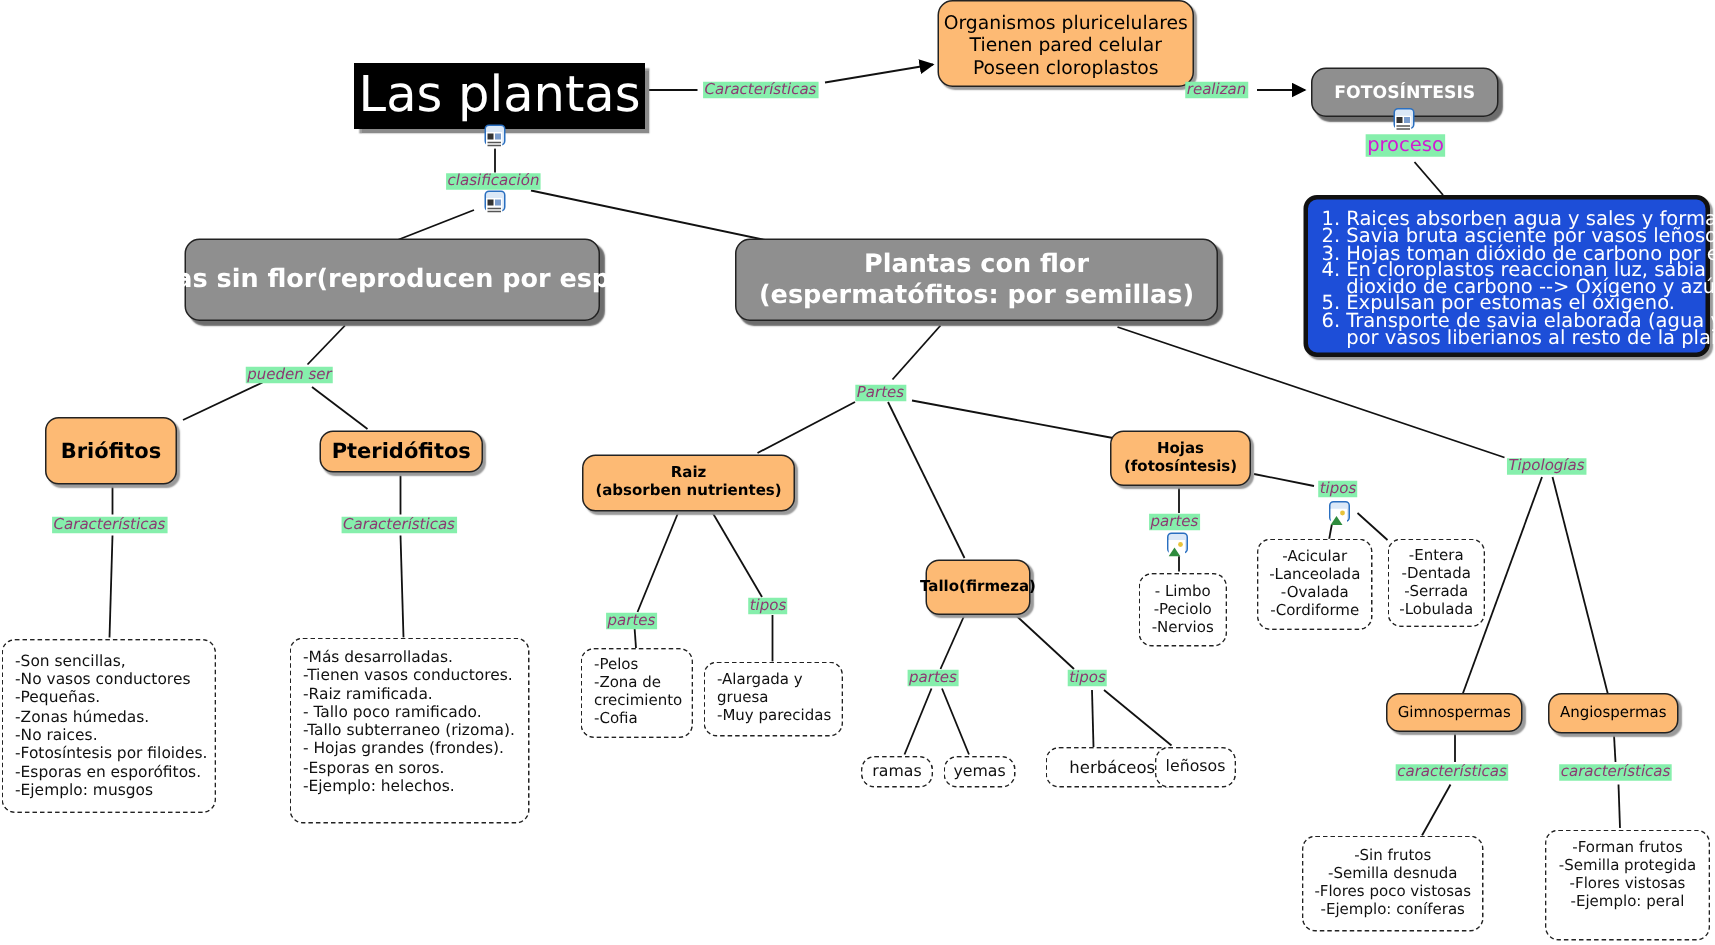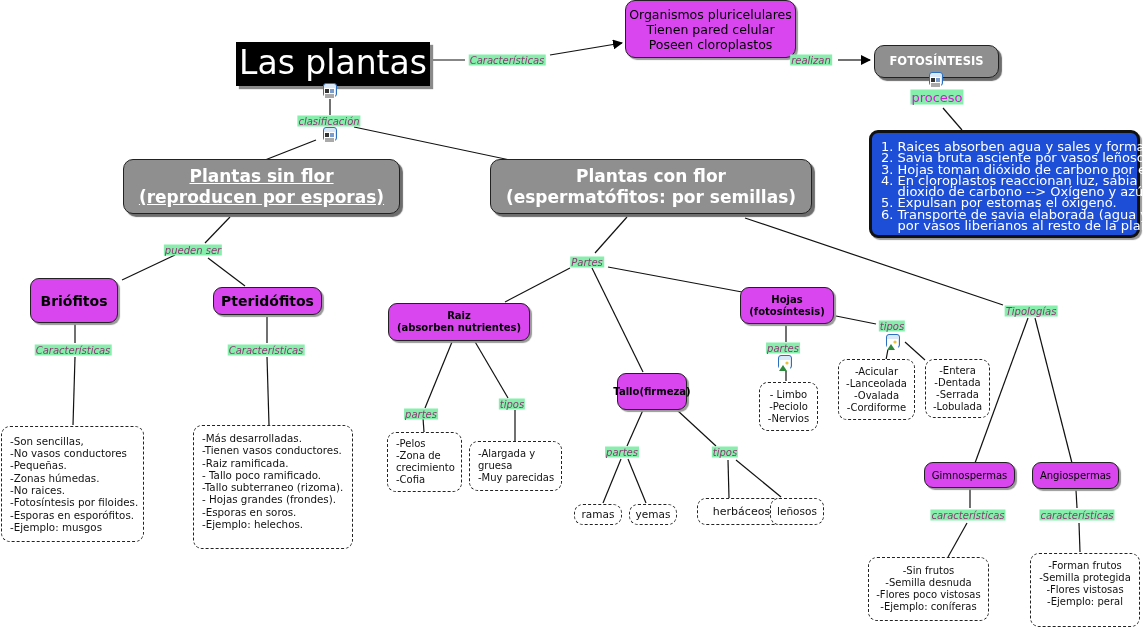--- a/index.html
+++ b/index.html
@@ -1,20 +1,20 @@
 <!DOCTYPE html>
 <html><head>
 <meta charset="utf-8">
 <style>
   html, body { margin:0; padding:0; }
   body { width:1143px; height:630px; position:relative; background:#ffffff; overflow:hidden;
          font-family:"DejaVu Sans","Liberation Sans",sans-serif; }
   svg.lines { position:absolute; left:0; top:0; width:1143px; height:630px; }
   .node { position:absolute; box-sizing:border-box; text-align:center; white-space:nowrap; }
-  .concept { background:#d946ef; border:1.3px solid #222; border-radius:9px; color:#000;
+  .concept { background:#fdba74; border:1.3px solid #222; border-radius:9px; color:#000;
              box-shadow:2px 2px 1px #9a9a9a; display:flex; align-items:center; justify-content:center; }
   .dark { background:#8f8f8f; border:1.3px solid #222; border-radius:10px; color:#fff; font-weight:bold;
           box-shadow:3px 3px 1px #6d6d6d; display:flex; align-items:center; justify-content:center; line-height:1.18; }
   .dashed { background:#fff; border:1.4px dashed #222; border-radius:9px; color:#111;
             display:flex; align-items:center; justify-content:center; line-height:1.25; }
   .label { position:absolute; color:#8c3a72; font-style:italic; font-size:10px; white-space:nowrap;
            background:#86efac; padding:0 1px; transform:translate(-50%,-50%); }
   .list { white-space:pre; }
   .icon { position:absolute; width:14px; height:14px; box-sizing:border-box; border:1.3px solid #2a6fc0;
           border-radius:3px; background:#dbe8f7; }
@@ -119,21 +119,21 @@
 <div class="label" style="left:811px;top:60px;">realizan</div>
 <div class="label" style="left:329px;top:121px;">clasificación</div>
 <div class="icon" style="left:323px;top:127px;"><svg width="11" height="11" viewBox="0 0 11 11">
       <rect width="11" height="11" fill="#fff"></rect>
       <rect x="1" y="1" width="4" height="4" fill="#333"></rect>
       <rect x="6" y="1" width="4" height="4" fill="#7a9ccc"></rect>
       <line x1="1" y1="7" x2="10" y2="7" stroke="#555"></line>
       <line x1="1" y1="9" x2="10" y2="9" stroke="#555"></line>
     </svg></div>
 
-<div class="node dark" style="left:123px;top:159px;width:277px;height:55px;font-size:17px;flex-direction:column;text-decoration:underline;">
+<div class="node dark" style="left:123px;top:159px;width:277px;height:55px;font-size:17px;flex-direction:row;">
   <span>Plantas sin flor</span>
   <span>(reproducen por esporas)</span>
 </div>
 
 <div class="node dark" style="left:490px;top:159px;width:322px;height:55px;font-size:17px;flex-direction:column;">
   <span>Plantas con flor</span>
   <span>(espermatófitos: por semillas)</span>
 </div>
 
 <div class="label" style="left:193px;top:250px;">pueden ser</div>

